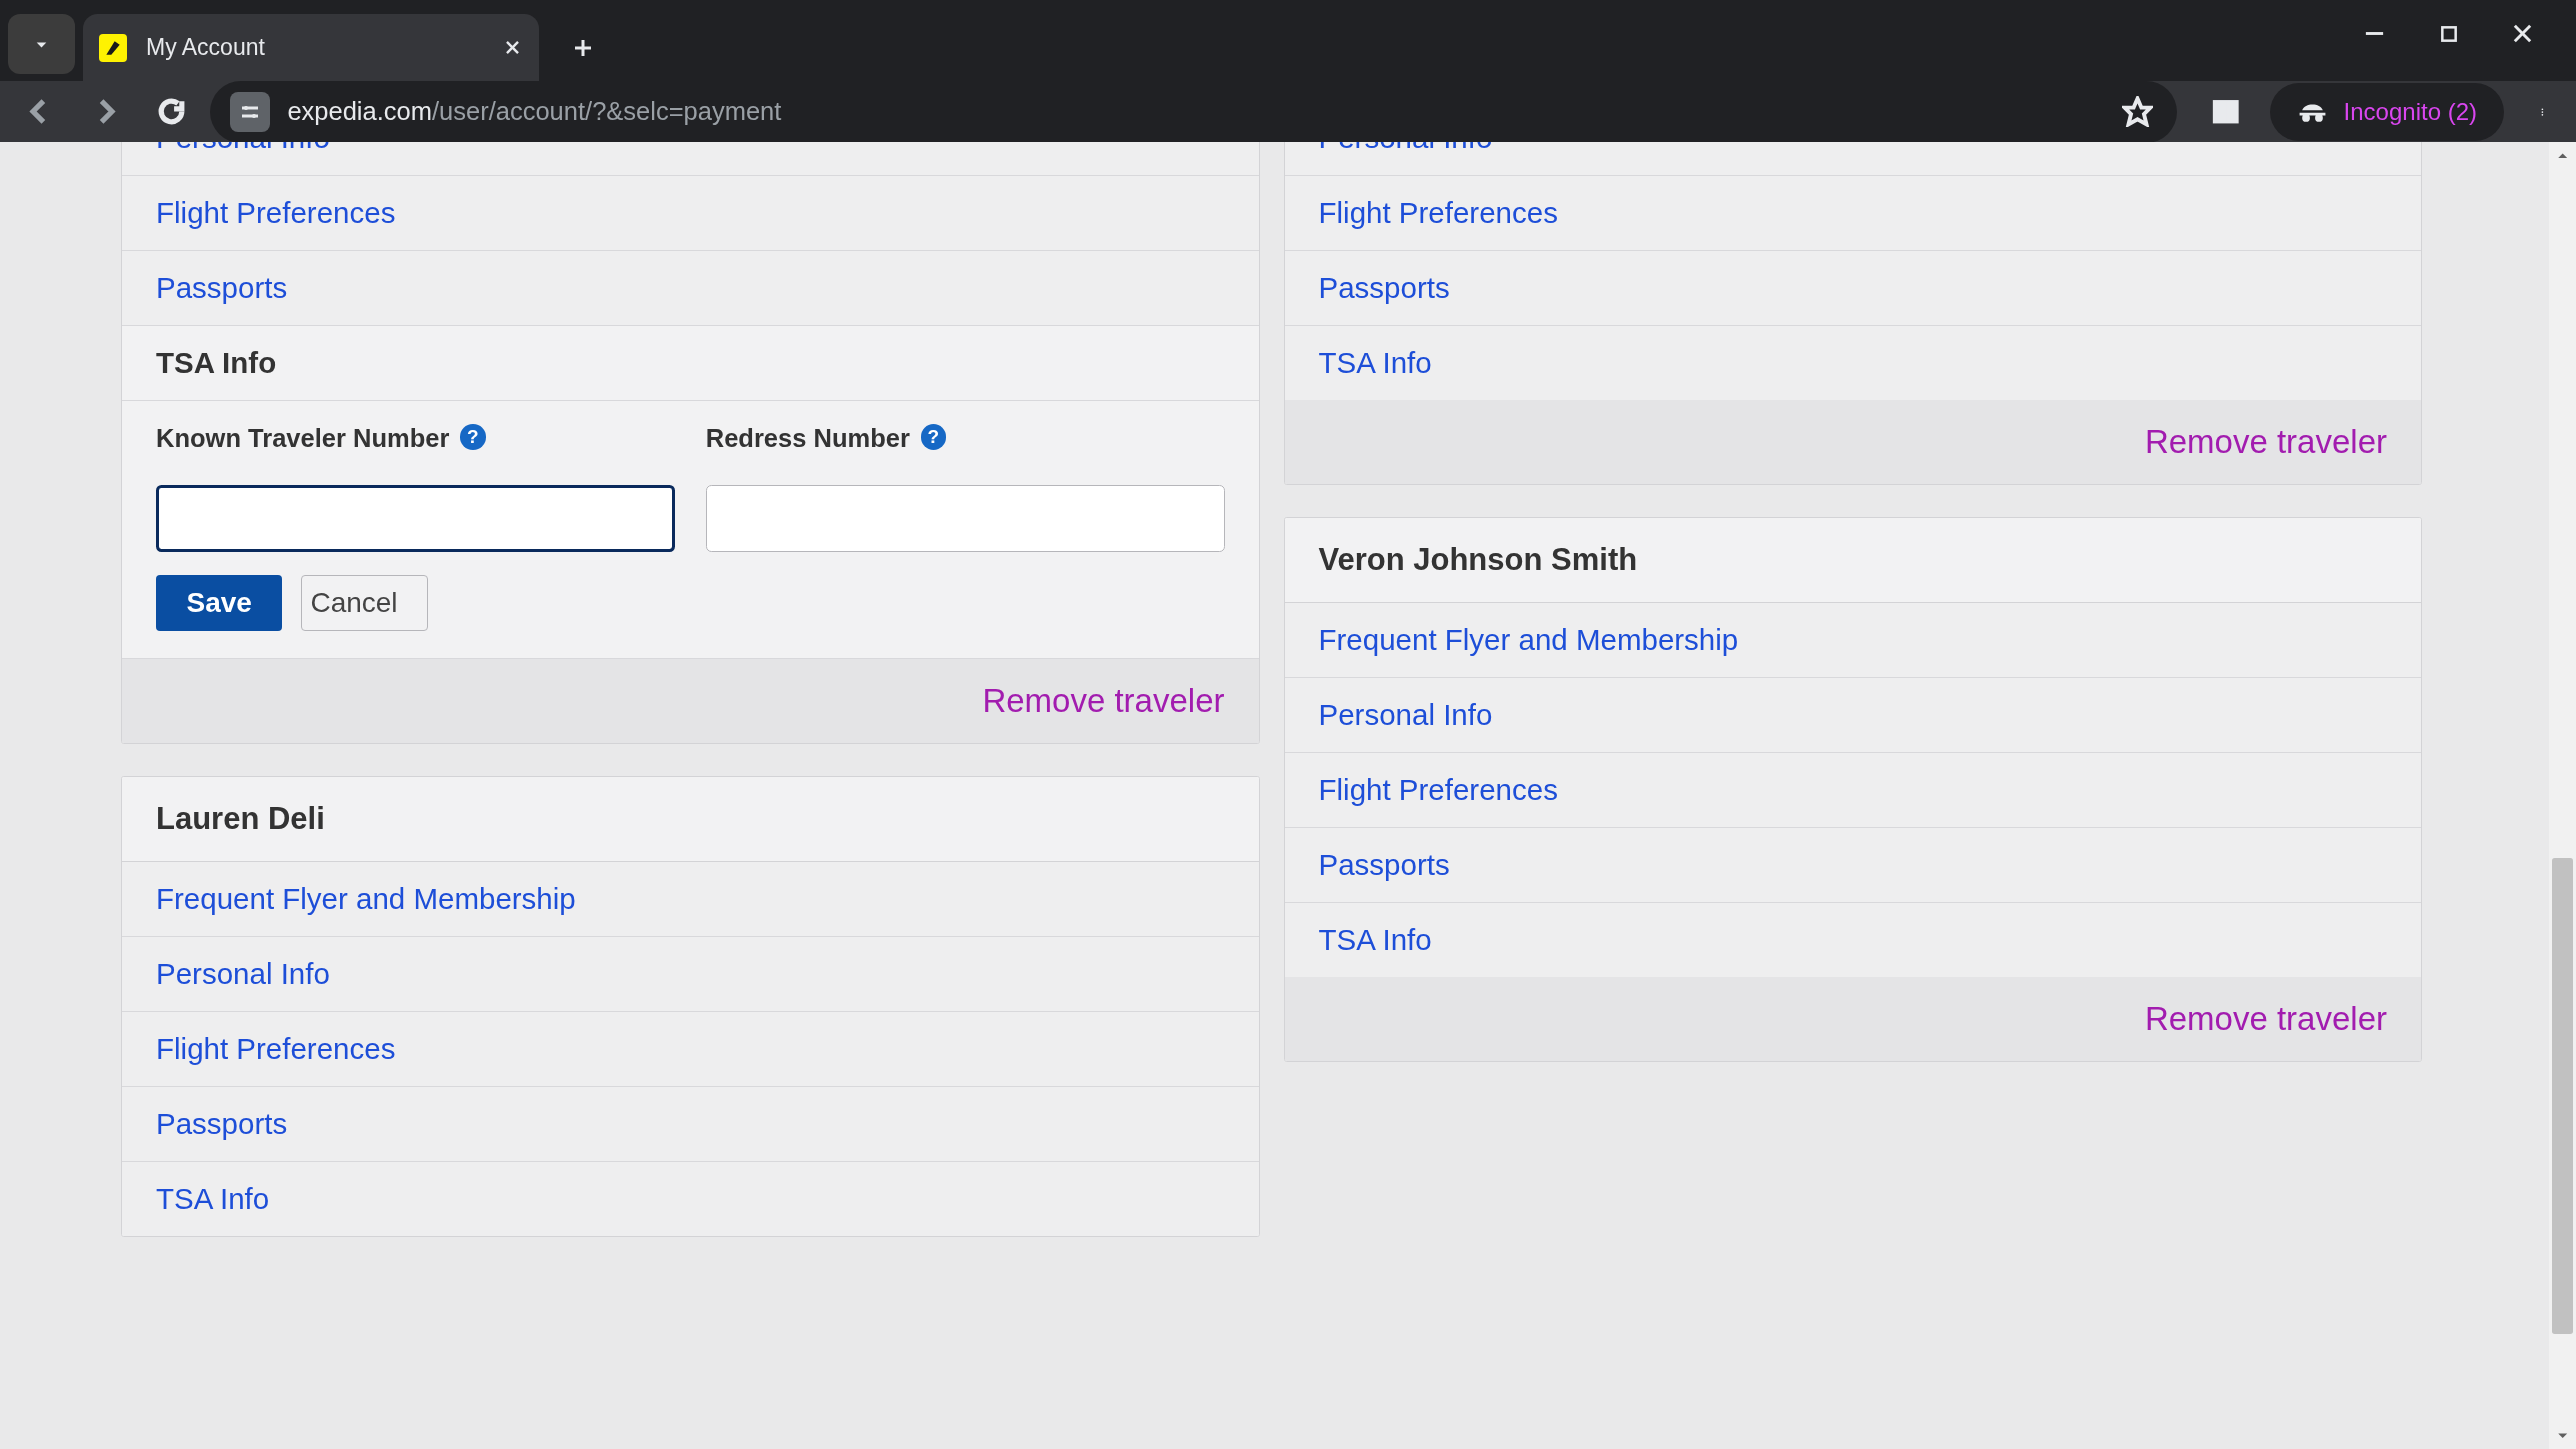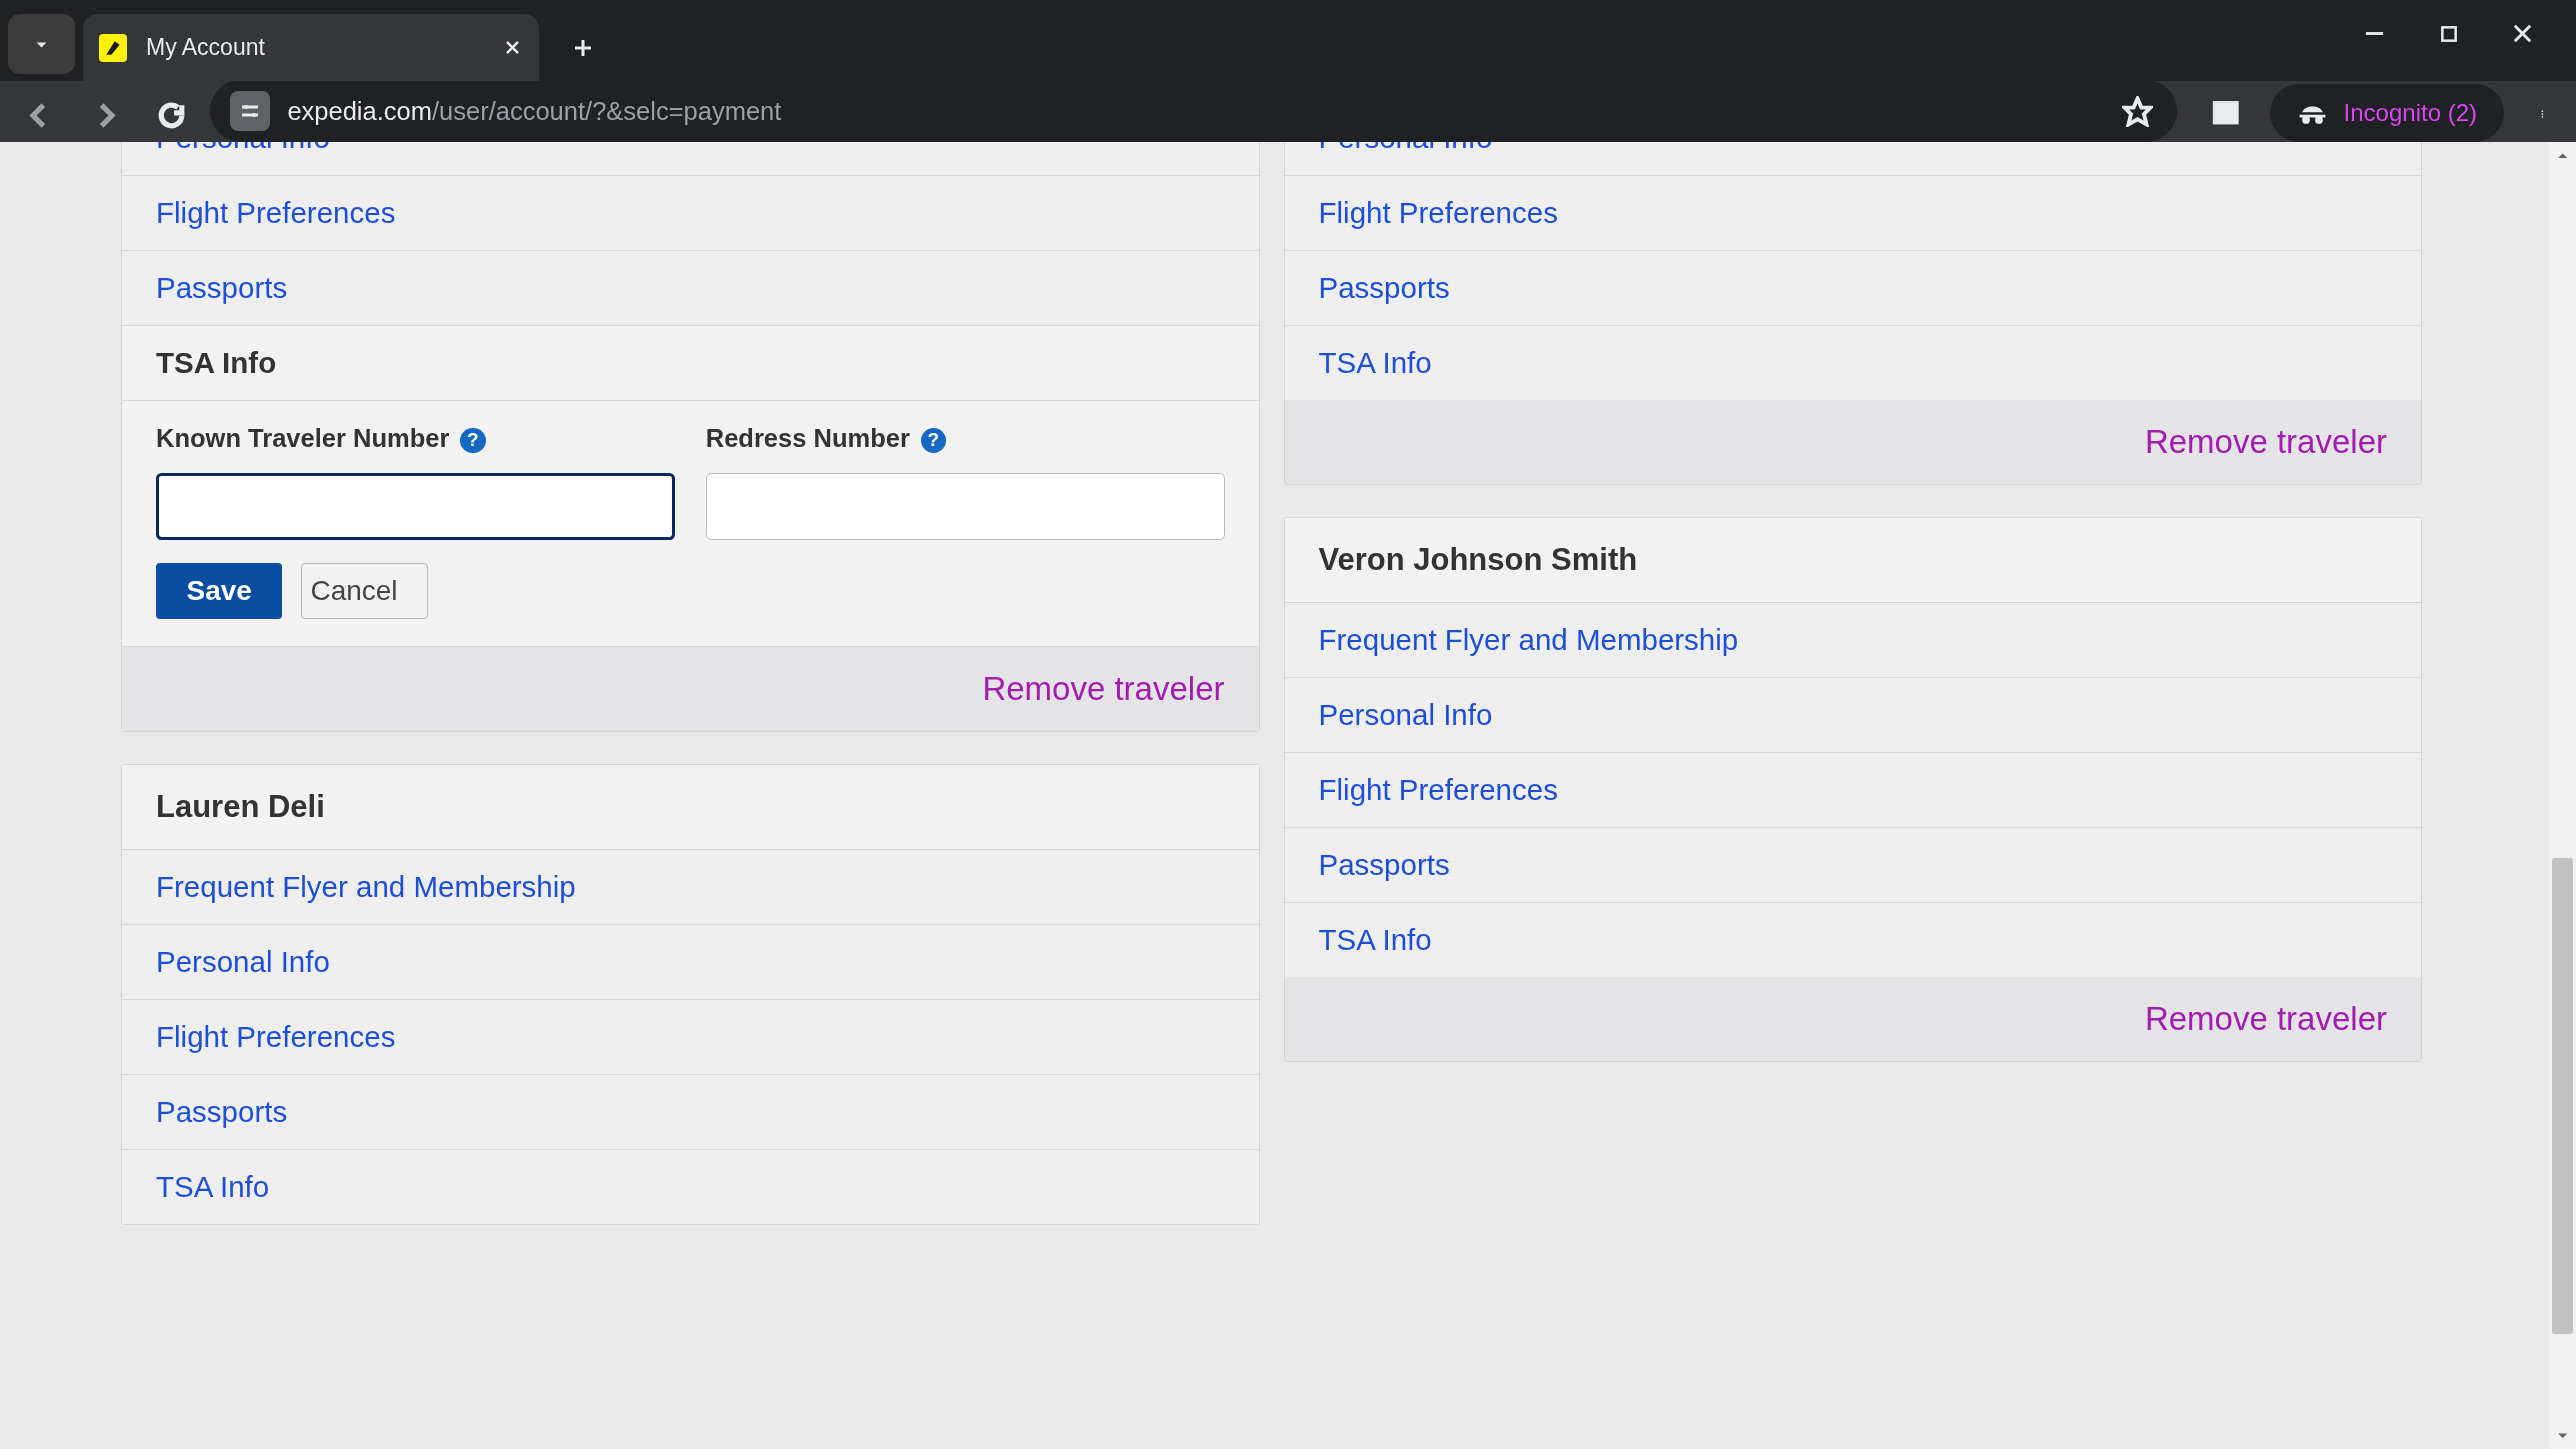--- a/index.html
+++ b/index.html
@@ -38,21 +38,21 @@
 .newtab svg { width: 24px; height: 24px; stroke: #e8eaed; stroke-width: 3; }
 
 .win-controls {
   position: absolute; right: 0; top: 0; height: 67px; display: flex;
   align-items: center; gap: 47px; padding-right: 40px;
 }
 .win-btn { width: 27px; height: 27px; display: flex; align-items: center; justify-content: center; }
 .win-btn svg { stroke: #e8eaed; stroke-width: 3; fill: none; }
 
 .toolbar {
-  height: 61px; background: #35363a; display: flex; align-items: flex-end;
+  height: 61px; background: #35363a; display: flex; align-items: center;
   padding: 0 12px; gap: 12px;
 }
 .nav-btn {
   width: 54px; height: 54px; display: flex; align-items: center; justify-content: center;
   border-radius: 50%;
 }
 .nav-btn svg { width: 31px; height: 31px; stroke: #9aa0a6; stroke-width: 4; fill: none; }
 .nav-btn.enabled svg { stroke: #e8eaed; }
 
 .omnibox {
@@ -110,22 +110,22 @@
 }
 .remove-link { color: #a21caf; font-size: 33px; cursor: pointer; }
 
 .tsa-panel {
   background: #f2f2f3; padding: 23px 34px 27px 34px;
   border-bottom: 1.3px solid #d8d8db;
 }
 .tsa-fields { display: flex; gap: 31px; margin-bottom: 23px; }
 .field { flex: 1; }
 .field-label {
-  font-size: 25.5px; font-weight: 700; color: #333; margin-bottom: 20px;
-  display: flex; align-items: flex-end; gap: 10.7px;
+  font-size: 25.5px; font-weight: 700; color: #333; margin-bottom: 32px;
+  display: flex; align-items: flex-start; gap: 10.7px;
 }
 .help-icon {
   width: 25.5px; height: 25.5px; border-radius: 50%; background: #1668c5;
   color: #fff; font-size: 19px; font-weight: 700; display: inline-flex;
   align-items: center; justify-content: center;
 }
 .text-input {
   width: 100%; height: 67px; border: 1.3px solid #b6b6ba; border-radius: 5.4px;
   background: #fff; font-size: 27px; padding: 0 16px;
 }

